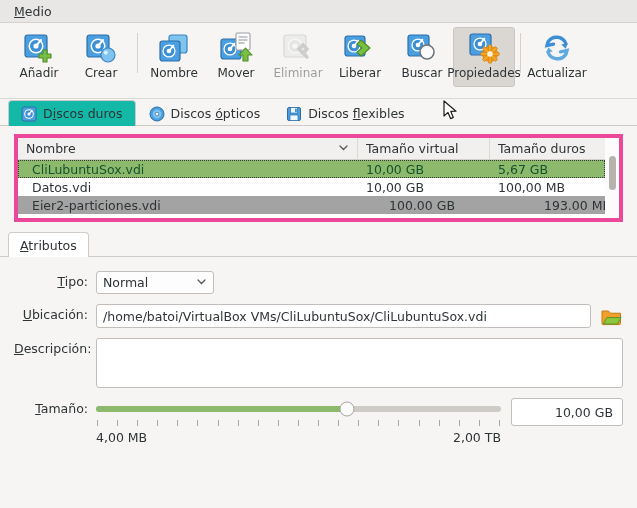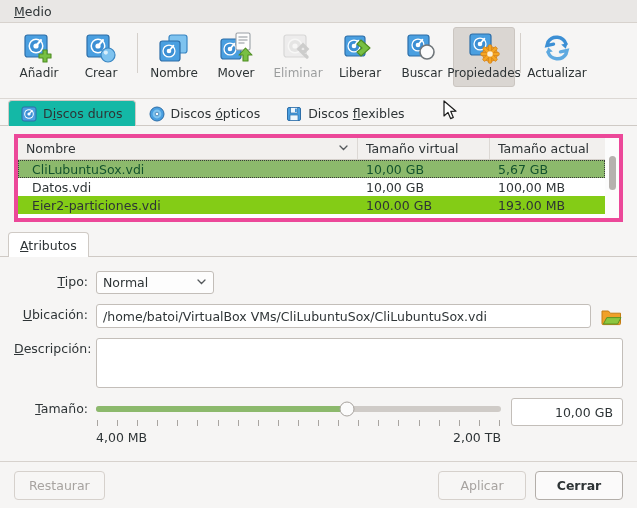--- a/index.html
+++ b/index.html
@@ -79,21 +79,21 @@
   .table-main { flex: 1; min-width: 0; display: flex; flex-direction: column; }
   .thead { display: flex; height: 22px; background: #f2f0ee;
            border-bottom: 1px solid #d5d0cb; flex: none; }
   .th { display: flex; align-items: center; font-size: 12.5px;
         padding: 0 8px; border-right: 1px solid #dcd8d4; }
   .th.c0 { width: 340px; justify-content: space-between; }
   .th.c1 { width: 132px; align-items: center; }
   .th.c2 { flex: 1; border-right: none; }
   .tbody { flex: 1; overflow: hidden; }
   .tr { display: flex; height: 18px; align-items: center; font-size: 12.5px; }
-  .tr.alt { background: #84cc16; }
+  .tr.alt { background: #a3a3a3; gap: 23px; }
   .tr.sel { background: #8cb96c; color: #14532d; outline: 1px dotted #3a3a3a;
             outline-offset: -1px; }
   .td { padding: 0 8px; overflow: hidden; white-space: nowrap; }
   .td.c0 { width: 340px; padding-left: 14px; }
   .td.c1 { width: 132px; }
   .td.c2 { flex: 1; }
   .vscroll { width: 14px; background: #fcfcfc; border-left: 1px solid #e2dedа;
              display: flex; justify-content: center; padding-top: 18px; }
   .vthumb { width: 7px; height: 34px; background: #b6b2ae; border-radius: 4px; }
 
@@ -369,21 +369,21 @@
           <span>
             <svg width="11" height="11" viewBox="0 0 11 11">
                 <path d="M2 4 L5.5 7.5 L9 4" fill="none" stroke="#55595c" stroke-width="1.3" stroke-linecap="round"></path>
               </svg>
           </span>
         </div>
         <div class="th c1">
           <span>Tamaño virtual</span>
         </div>
         <div class="th c2">
-          <span>Tamaño actual</span>
+          <span>Tamaño duros</span>
         </div>
       </div>
       <div class="tbody">
         <div class="tr sel">
           <div class="td c0">CliLubuntuSox.vdi</div>
           <div class="td c1">10,00 GB</div>
           <div class="td c2">5,67 GB</div>
         </div>
         <div class="tr">
           <div class="td c0">Datos.vdi</div>
@@ -472,25 +472,19 @@
           </div>
         <div class="range-row">
           <span>4,00 MB</span>
           <span>2,00 TB</span>
         </div>
       </div>
       <div class="sizebox">10,00 GB</div>
     </div>
   </div>
 
-  <div class="footer">
-    <div class="btn disabled">Restaurar</div>
-    <div class="spacer"></div>
-    <div class="btn disabled">Aplicar</div>
-    <div class="btn strong">Cerrar</div>
-  </div>
 </div>
 
 <div class="cursor" id="mouseCursor" style="left: 443px; top: 100px;">
   <svg width="16" height="22" viewBox="0 0 16 22">
     <path d="M1 1 L1 16 L5 12.4 L7.6 18.6 L10.3 17.4 L7.8 11.4 L13 11.2 Z" fill="#fff" stroke="#1c1c1c" stroke-width="1.2" stroke-linejoin="round"></path>
   </svg>
 </div>
 
 </body></html>

